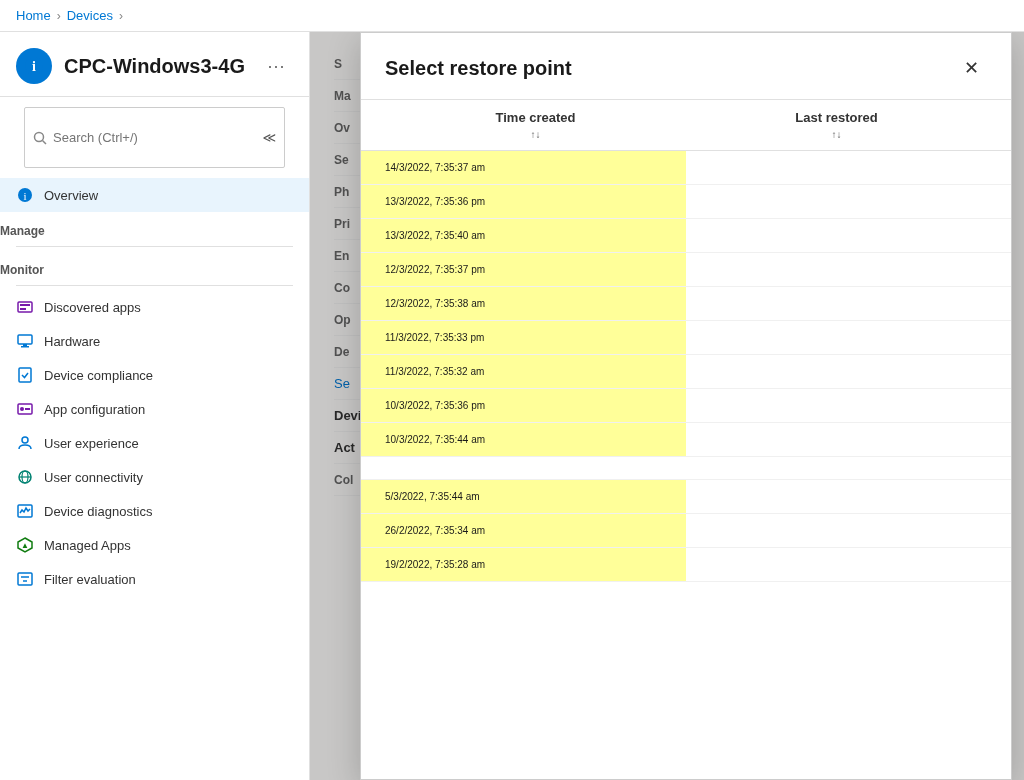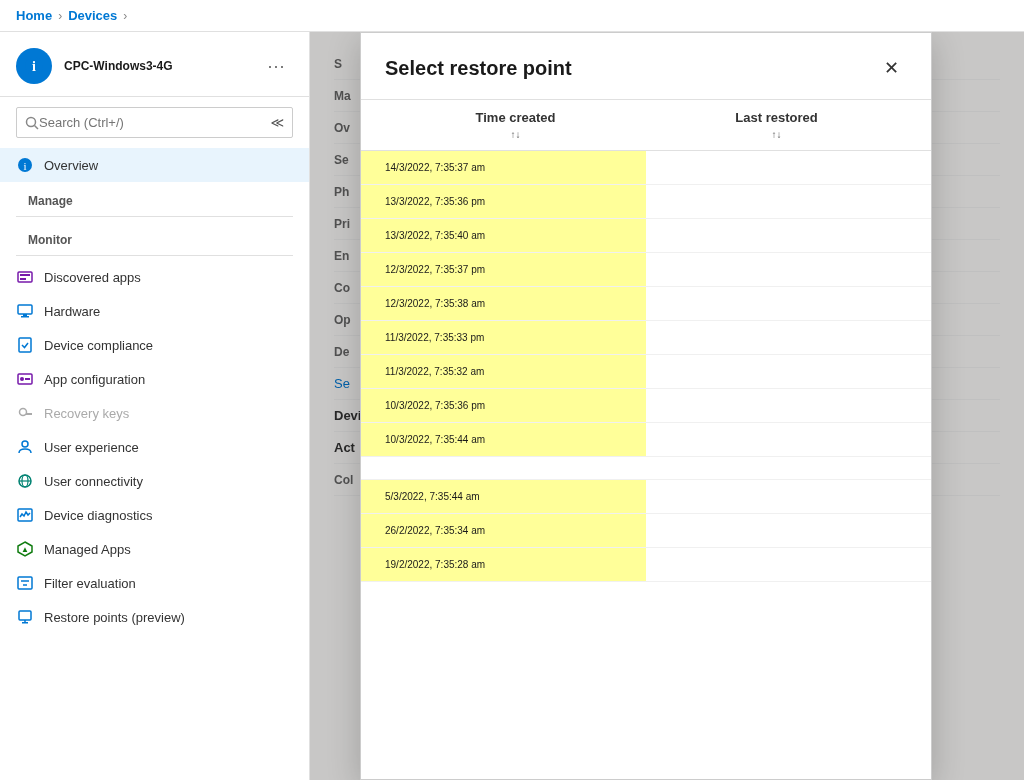--- a/index.html
+++ b/index.html
@@ -21,21 +21,20 @@
       border-bottom: 1px solid #e0e0e0;
       display: flex;
       align-items: center;
       gap: 6px;
       font-size: 13px;
     }
     .breadcrumb-link {
       color: #0078d4;
       cursor: pointer;
       text-decoration: none;
-      font-weight: bold;
     }
     .breadcrumb-sep {
       color: #888;
       font-size: 12px;
     }
 
     
     .main-layout {
       display: flex;
       flex: 1;
@@ -67,39 +66,40 @@
       border-radius: 50%;
       display: flex;
       align-items: center;
       justify-content: center;
       color: white;
       font-size: 18px;
       font-weight: bold;
       flex-shrink: 0;
     }
     .device-name {
-      font-size: 12px;
+      font-size: 20px;
       font-weight: 600;
       color: #1a1a1a;
       flex: 1;
     }
     .device-more {
       color: #666;
       font-size: 18px;
       cursor: pointer;
       padding: 4px 8px;
     }
 
     .search-box {
       display: flex;
       align-items: center;
-      margin: 10px 16px;
+      margin: 10px 24px;
       border: 1px solid #ccc;
       border-radius: 2px;
-      padding: 7px 8px;
+      padding: 22px 8px;
+      gap: 6px;
       background: white;
     }
     .search-box input {
       border: none;
       outline: none;
       font-size: 13px;
       flex: 1;
       color: #555;
     }
     .search-collapse {
@@ -124,21 +124,21 @@
     .nav-item .nav-icon {
       width: 18px;
       height: 18px;
       flex-shrink: 0;
       display: flex;
       align-items: center;
       justify-content: center;
     }
 
     .section-label {
-      padding: 12px 28px 4px;
+      padding: 12px 0 4px;
       font-size: 12px;
       font-weight: 600;
       color: #555;
       text-transform: none;
     }
     .section-divider {
       height: 1px;
       background: #e0e0e0;
       margin: 4px 16px;
     }
@@ -181,21 +181,21 @@
       top: 0; left: 0; right: 0; bottom: 0;
       background: rgba(0,0,0,0.2);
       display: flex;
       align-items: flex-start;
       justify-content: center;
       z-index: 100;
     }
 
     .modal {
       background: white;
-      width: 572px;
+      width: 652px;
       max-height: 760px;
       border: 1px solid #ccc;
       box-shadow: 0 8px 32px rgba(0,0,0,0.2);
       display: flex;
       flex-direction: column;
       margin-top: 0;
       position: absolute;
       top: 0;
       right: 0;
       bottom: 0;
@@ -374,31 +374,20 @@
       <span class="nav-icon">
         <svg width="16" height="16" viewBox="0 0 16 16">
             <rect x="1" y="3" width="14" height="10" rx="1" stroke="#7719aa" stroke-width="1.5" fill="none"></rect>
             <circle cx="5" cy="8" r="2" fill="#7719aa"></circle>
             <rect x="8" y="7" width="5" height="2" fill="#7719aa"></rect>
           </svg>
       </span>
       <span>App configuration</span>
     </div>
 
-    <div class="nav-item disabled">
-      <span class="nav-icon icon-gray">
-        <svg width="16" height="16" viewBox="0 0 16 16">
-            <circle cx="6" cy="7" r="3.5" stroke="#aaa" stroke-width="1.5" fill="none"></circle>
-            <rect x="9" y="8" width="6" height="2" fill="#aaa"></rect>
-            <rect x="13" y="8" width="2" height="2" fill="#aaa"></rect>
-            <rect x="11" y="8" width="2" height="2" fill="#aaa"></rect>
-          </svg>
-      </span>
-      <span>Recovery keys</span>
-    </div>
 
     <div class="nav-item">
       <span class="nav-icon">
         <svg width="16" height="16" viewBox="0 0 16 16">
             <circle cx="8" cy="5" r="3" stroke="#0078d4" stroke-width="1.5" fill="none"></circle>
             <path d="M2 14 Q2 10 8 10 Q14 10 14 14" stroke="#0078d4" stroke-width="1.5" fill="none"></path>
           </svg>
       </span>
       <span>User experience</span>
     </div>
@@ -438,30 +427,20 @@
       <span class="nav-icon">
         <svg width="16" height="16" viewBox="0 0 16 16">
             <rect x="1" y="2" width="14" height="12" rx="1" stroke="#0078d4" stroke-width="1.5" fill="none"></rect>
             <line x1="4" y1="6" x2="12" y2="6" stroke="#0078d4" stroke-width="1.5"></line>
             <line x1="6" y1="10" x2="10" y2="10" stroke="#0078d4" stroke-width="1.5"></line>
           </svg>
       </span>
       <span>Filter evaluation</span>
     </div>
 
-    <div class="nav-item">
-      <span class="nav-icon">
-        <svg width="16" height="16" viewBox="0 0 16 16">
-            <rect x="2" y="2" width="12" height="9" rx="1" stroke="#0078d4" stroke-width="1.5" fill="none"></rect>
-            <rect x="5" y="13" width="6" height="1.5" fill="#0078d4"></rect>
-            <line x1="8" y1="11" x2="8" y2="13" stroke="#0078d4" stroke-width="1.5"></line>
-          </svg>
-      </span>
-      <span>Restore points (preview)</span>
-    </div>
 
   </div>
 
   <div class="main-content">
     <div class="content-inner">
       <div class="content-row"><span class="content-label">S</span></div>
       <div class="content-row"><span class="content-label">Ma</span></div>
       <div class="content-row"><span class="content-label">Ov</span></div>
       <div class="content-row"><span class="content-label">Se</span></div>
       <div class="content-row"><span class="content-label">Ph</span></div>

